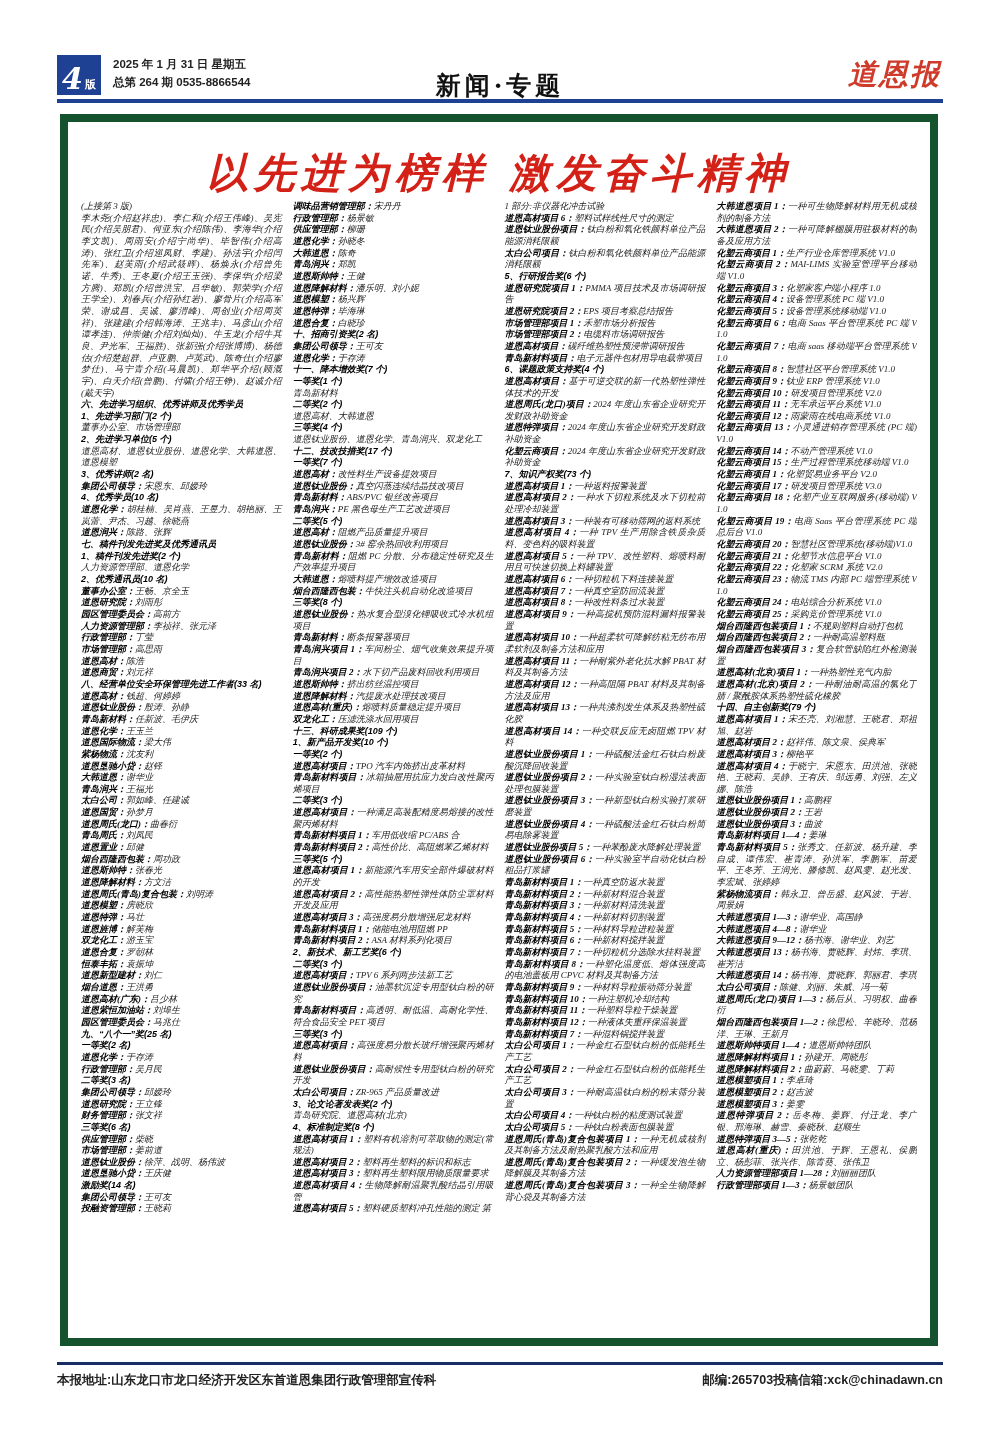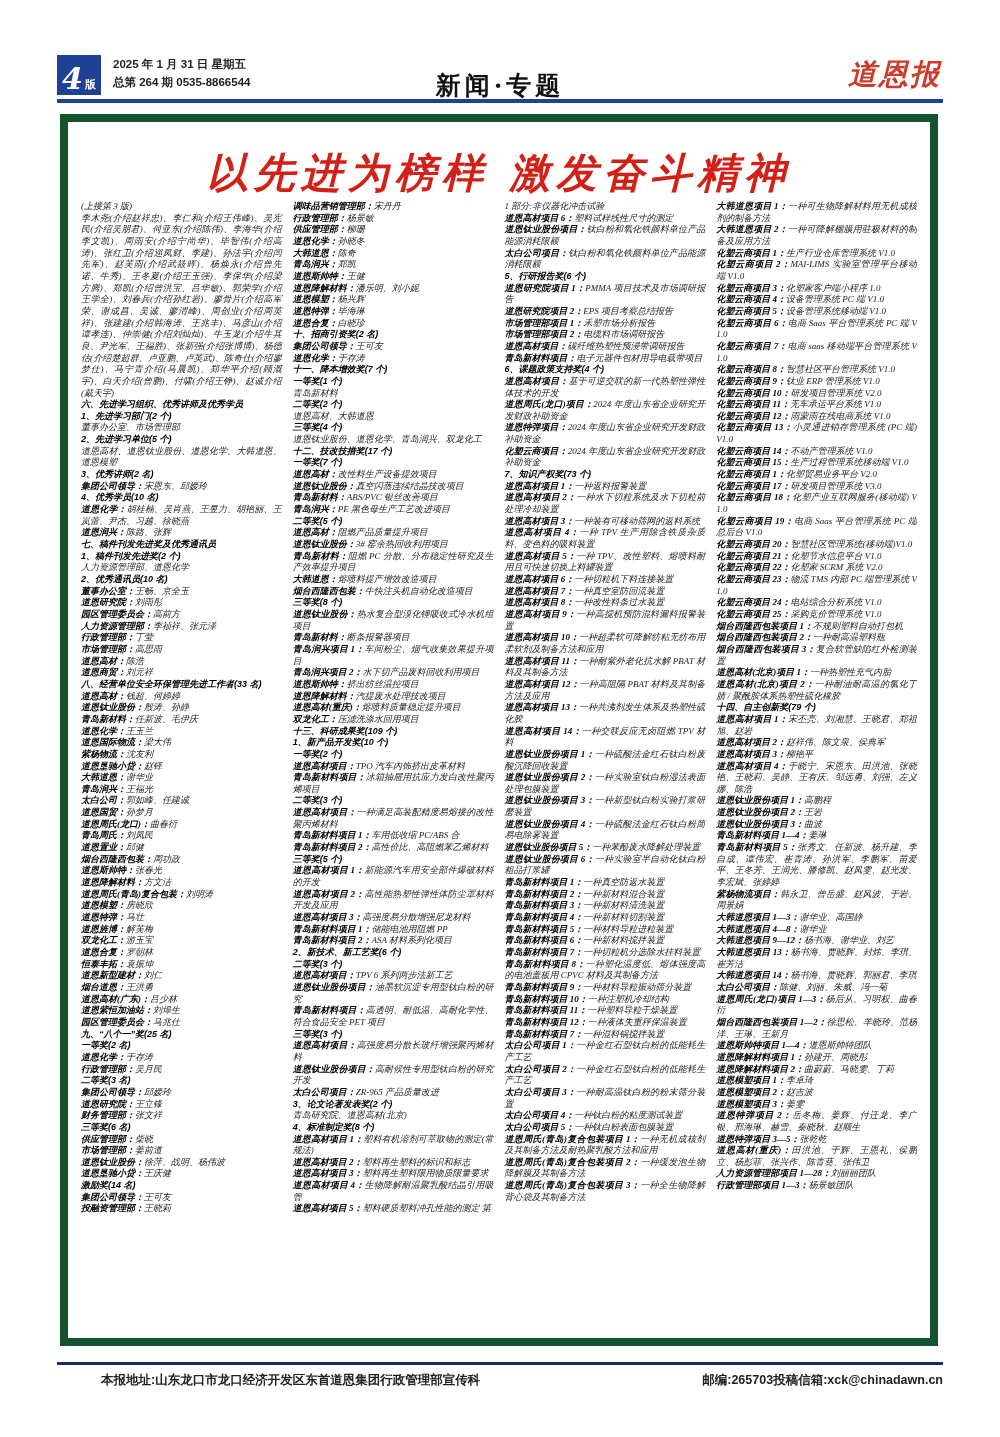--- a/index.html
+++ b/index.html
@@ -28,21 +28,21 @@
   
   .cols{display:flex;gap:11px;height:1086px;overflow:hidden;}
   .col{flex:1 1 0;min-width:0;font-size:9px;line-height:11.65px;text-align:justify;}
   .col p{margin:0;padding:0;word-break:break-all;}
   .col p.sec{font-family:"Liberation Sans",sans-serif;font-weight:bold;color:#000;}
   .col strong{font-weight:bold;color:#000;}
   
   .footbar{position:absolute;left:57px;top:1362px;width:886px;height:3px;background:#182c66;}
   .footer{position:absolute;left:57px;top:1372px;width:886px;display:flex;
           font-family:"Liberation Sans",sans-serif;font-size:12.5px;font-weight:bold;color:#222;}
-  .footer .addr{flex:0 0 auto;margin-left:44px;}
+  .footer .addr{flex:0 0 auto;}
   .footer .zip{flex:1;text-align:right;}
   .footer .mail{flex:0 0 auto;}
 </style>
 </head>
 <body>
 
 <div class="page">
 
   <div class="masthead">
     <div class="pagebox">

